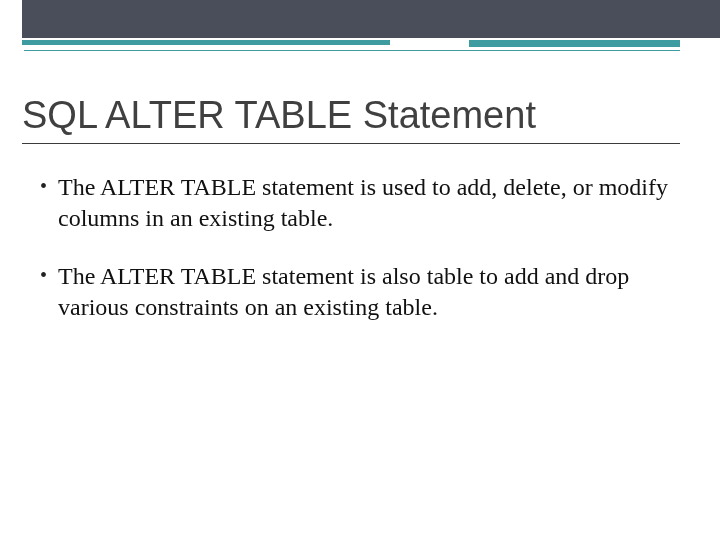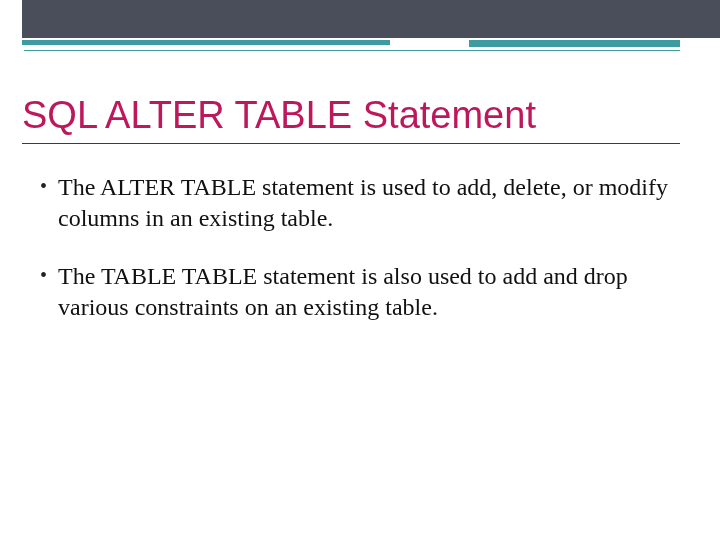--- a/index.html
+++ b/index.html
@@ -54,21 +54,21 @@
     height: 7px;
     background: #3e9ba0;
   }
   .title {
     position: absolute;
     top: 94px;
     left: 22px;
     right: 40px;
     font-family: 'Trebuchet MS', 'Segoe UI', Verdana, sans-serif;
     font-size: 38px;
-    color: #be185d;
+    color: #404040;
     font-weight: 400;
     border-bottom: 1px solid #3b3b3b;
     padding-bottom: 6px;
   }
   .body {
     position: absolute;
     top: 172px;
     left: 40px;
     right: 50px;
     color: #111;
@@ -107,16 +107,16 @@
 
   <h1 class="title">SQL ALTER TABLE Statement</h1>
 
   <div class="body">
     <div class="bullet-item">
       <div class="bullet-mark">•</div>
       <div class="bullet-text">The ALTER TABLE statement is used to add, delete, or modify columns in an existing table.</div>
     </div>
     <div class="bullet-item">
       <div class="bullet-mark">•</div>
-      <div class="bullet-text">The TABLE TABLE statement is also used to add and drop various constraints on an existing table.</div>
+      <div class="bullet-text">The ALTER TABLE statement is also table to add and drop various constraints on an existing table.</div>
     </div>
   </div>
 </div>
 
 </body></html>

